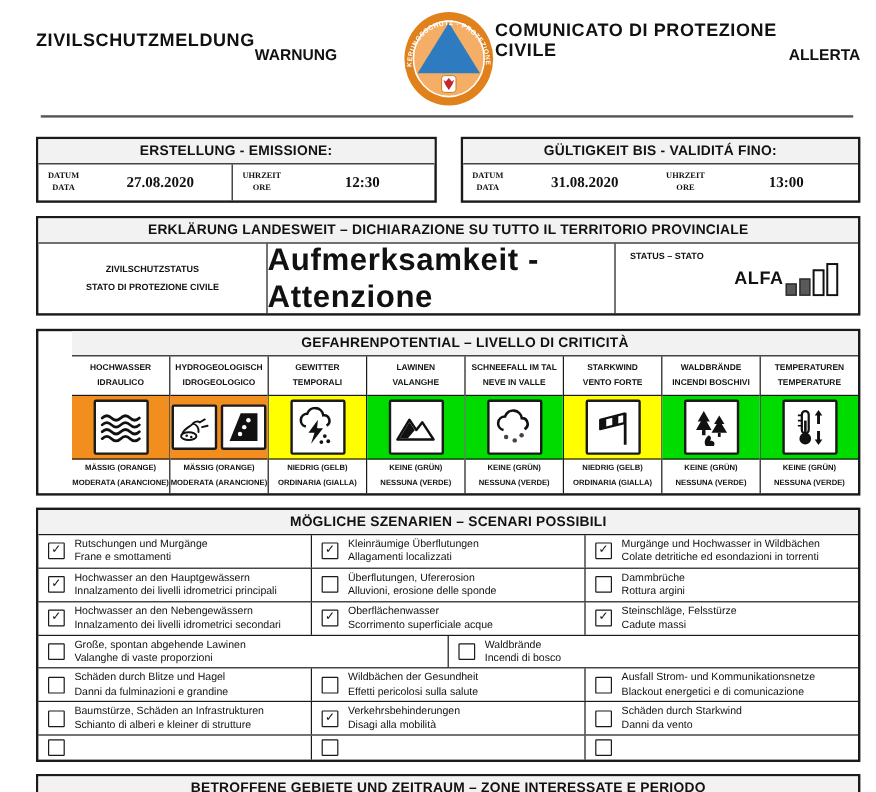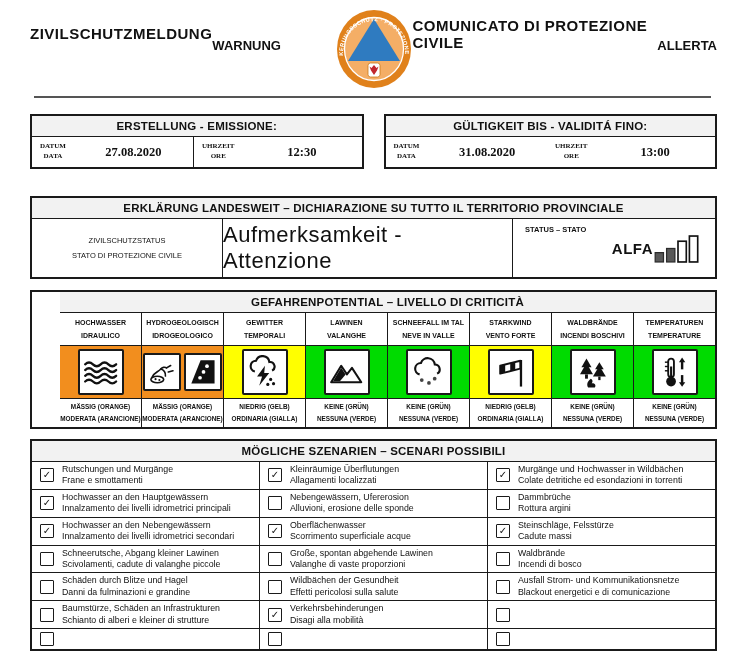--- a/index.html
+++ b/index.html
@@ -24,29 +24,29 @@
     padding:4px 2px;letter-spacing:0.2px;
   }
   
   .dt-row{display:flex;gap:20px;margin-top:16px;}
   .dt-box{flex:1;}
   .dt-body{display:flex;align-items:center;height:30px;font-family:Liberation Serif, serif;}
   .dt-label{font-size:7px;font-weight:bold;line-height:1.4;text-align:center;padding:0 8px;}
   .dt-value{font-size:12.5px;font-weight:bold;flex:1;text-align:center;}
   .dt-sep{border-left:1.5px solid #1a1a1a;align-self:stretch;}
   
-  .decl{margin-top:27px;}
+  .decl{margin-top:11px;}
   .decl-body{display:flex;align-items:stretch;height:58px;}
   .decl-left{
     width:190px;flex:0 0 190px;border-right:1.5px solid #1a1a1a;
     display:flex;flex-direction:column;justify-content:center;align-items:center;
-    font-size:7.5px;font-weight:normal;line-height:2;text-align:left;
+    font-size:7.5px;font-weight:bold;line-height:2;text-align:left;
   }
   .decl-center{flex:1;display:flex;align-items:center;justify-content:center;
-    font-size:22px;font-weight:normal;letter-spacing:0.5px;}
+    font-size:26px;font-weight:bold;letter-spacing:0.5px;}
   .decl-right{
     width:178px;flex:0 0 178px;border-left:1.5px solid #1a1a1a;
     padding:6px 12px 4px 12px;display:flex;justify-content:space-between;
   }
   .status-label{font-size:7.5px;font-weight:bold;}
   .status-row{display:flex;align-items:center;justify-content:space-between;}
   .status-value{font-size:15px;font-weight:bold;letter-spacing:0.5px;margin-bottom:2px;}
   .status-bars{width:50px;height:28px;}
   
   .hazards{margin-top:11px;padding-left:28px;}
@@ -410,21 +410,21 @@
             <div class="scen-text">
               <div>Hochwasser an den Hauptgewässern</div>
               <div>Innalzamento dei livelli idrometrici principali</div>
             </div>
           </div>
           <div class="scen-cell">
             <div class="scen-check">
               <div class="cbox"></div>
             </div>
             <div class="scen-text">
-              <div>Nebengewässern, Ufererosion</div>
+              <div>Überflutungen, Ufererosion</div>
               <div>Alluvioni, erosione delle sponde</div>
             </div>
           </div>
           <div class="scen-cell">
             <div class="scen-check">
               <div class="cbox"></div>
             </div>
             <div class="scen-text">
               <div>Dammbrüche</div>
               <div>Rottura argini</div>
@@ -459,29 +459,20 @@
               <div>Cadute massi</div>
             </div>
           </div>
         </div>
         <div class="scen-row">
           <div class="scen-cell">
             <div class="scen-check">
               <div class="cbox"></div>
             </div>
             <div class="scen-text">
-              <div>Schneerutsche, Abgang kleiner Lawinen</div>
-              <div>Scivolamenti, cadute di valanghe piccole</div>
-            </div>
-          </div>
-          <div class="scen-cell">
-            <div class="scen-check">
-              <div class="cbox"></div>
-            </div>
-            <div class="scen-text">
               <div>Große, spontan abgehende Lawinen</div>
               <div>Valanghe di vaste proporzioni</div>
             </div>
           </div>
           <div class="scen-cell">
             <div class="scen-check">
               <div class="cbox"></div>
             </div>
             <div class="scen-text">
               <div>Waldbrände</div>
@@ -534,20 +525,24 @@
             </div>
             <div class="scen-text">
               <div>Verkehrsbehinderungen</div>
               <div>Disagi alla mobilità</div>
             </div>
           </div>
           <div class="scen-cell">
             <div class="scen-check">
               <div class="cbox"></div>
             </div>
+            <div class="scen-text">
+              <div>Schäden durch Starkwind</div>
+              <div>Danni da vento</div>
+            </div>
           </div>
         </div>
         <div class="scen-row empty">
           <div class="scen-cell">
             <div class="scen-check">
               <div class="cbox"></div>
             </div>
             <div class="scen-text">
               <div></div>
               <div></div>

